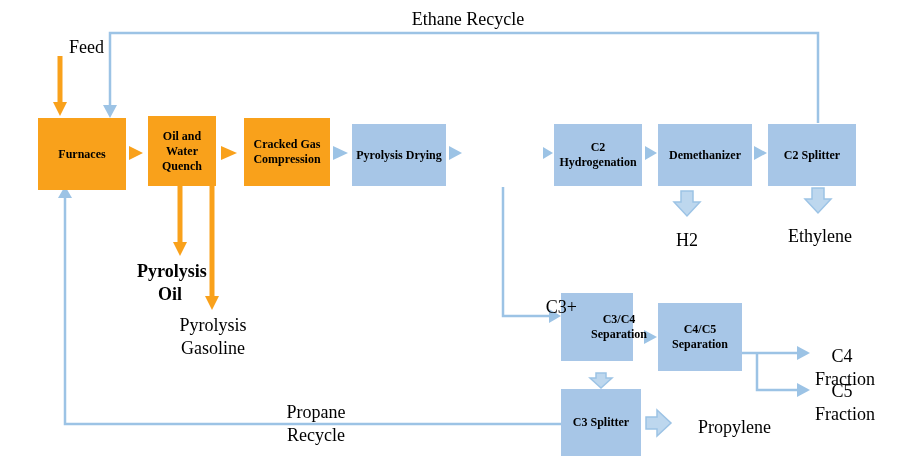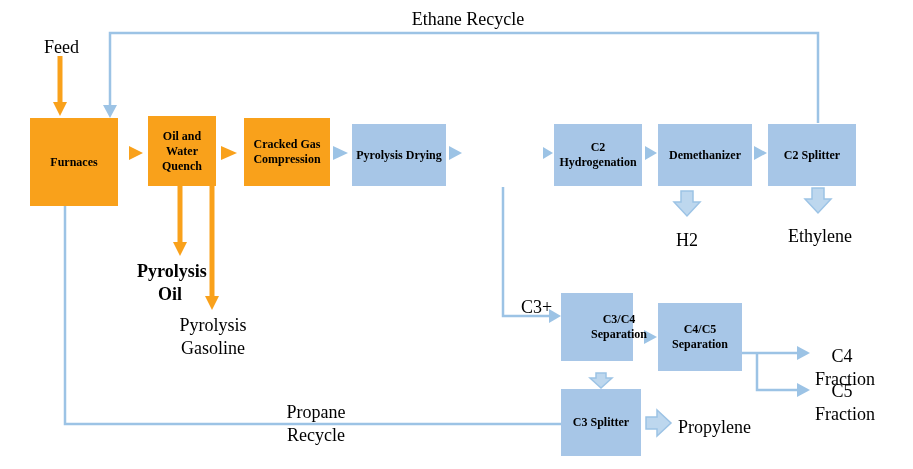--- a/index.html
+++ b/index.html
@@ -7,21 +7,21 @@
   .canvas { position:relative; width:913px; height:469px; background:#ffffff; overflow:hidden; }
   svg.wires { position:absolute; left:0; top:0; width:913px; height:469px; }
   .box {
     position:absolute; display:flex; align-items:center; justify-content:center;
     text-align:center; font-weight:bold; font-size:12px; line-height:1.25;
     color:#000; padding:2px;
   }
   .box.orange { background:#F9A11B; }
   .box.blue   { background:#A7C6E7; }
   .lbl { position:absolute; font-size:18px; color:#000; text-align:center; line-height:1.3; }
-  .lbl.left { text-align:left; }
+  .lbl.left { text-align:right;margin-left:20px; }
 </style>
 </head>
 <body>
 
 <div class="canvas">
 
   <svg class="wires" viewBox="0 0 913 469" xmlns="http://www.w3.org/2000/svg">
 
     <line x1="60" y1="56" x2="60" y2="104" stroke="#F9A11B" stroke-width="5"></line>
     <polygon points="53,102 67,102 60,116" fill="#F9A11B"></polygon>
@@ -57,21 +57,21 @@
     <path d="M681,191 L693,191 L693,202 L700,202 L687,216 L674,202 L681,202 Z" fill="#BDD7EE" stroke="#9CC3E5" stroke-width="1.5"></path>
 
     <path d="M812,188 L824,188 L824,199 L831,199 L818,213 L805,199 L812,199 Z" fill="#BDD7EE" stroke="#9CC3E5" stroke-width="1.5"></path>
 
     <path d="M646,417 L657,417 L657,410 L671,423 L657,436 L657,429 L646,429 Z" fill="#BDD7EE" stroke="#9CC3E5" stroke-width="1.5"></path>
 
     <polyline points="561,424 65,424 65,197" fill="none" stroke="#9CC3E5" stroke-width="2.5"></polyline>
     <polygon points="58,198 72,198 65,186" fill="#9CC3E5"></polygon>
   </svg>
 
-  <div class="box orange" style="left:30px; top:118px; width:88px; height:88px;">
+  <div class="box orange" style="left:38px; top:118px; width:88px; height:72px;">
     <span>Furnaces</span>
   </div>
   <div class="box orange" style="left:148px; top:116px; width:68px; height:70px;">
     <span>Oil and Water Quench</span>
   </div>
   <div class="box orange" style="left:244px; top:118px; width:86px; height:68px;">
     <span>Cracked Gas Compression</span>
   </div>
   <div class="box blue" style="left:352px; top:124px; width:94px; height:62px;">
     <span>Pyrolysis Drying</span>

